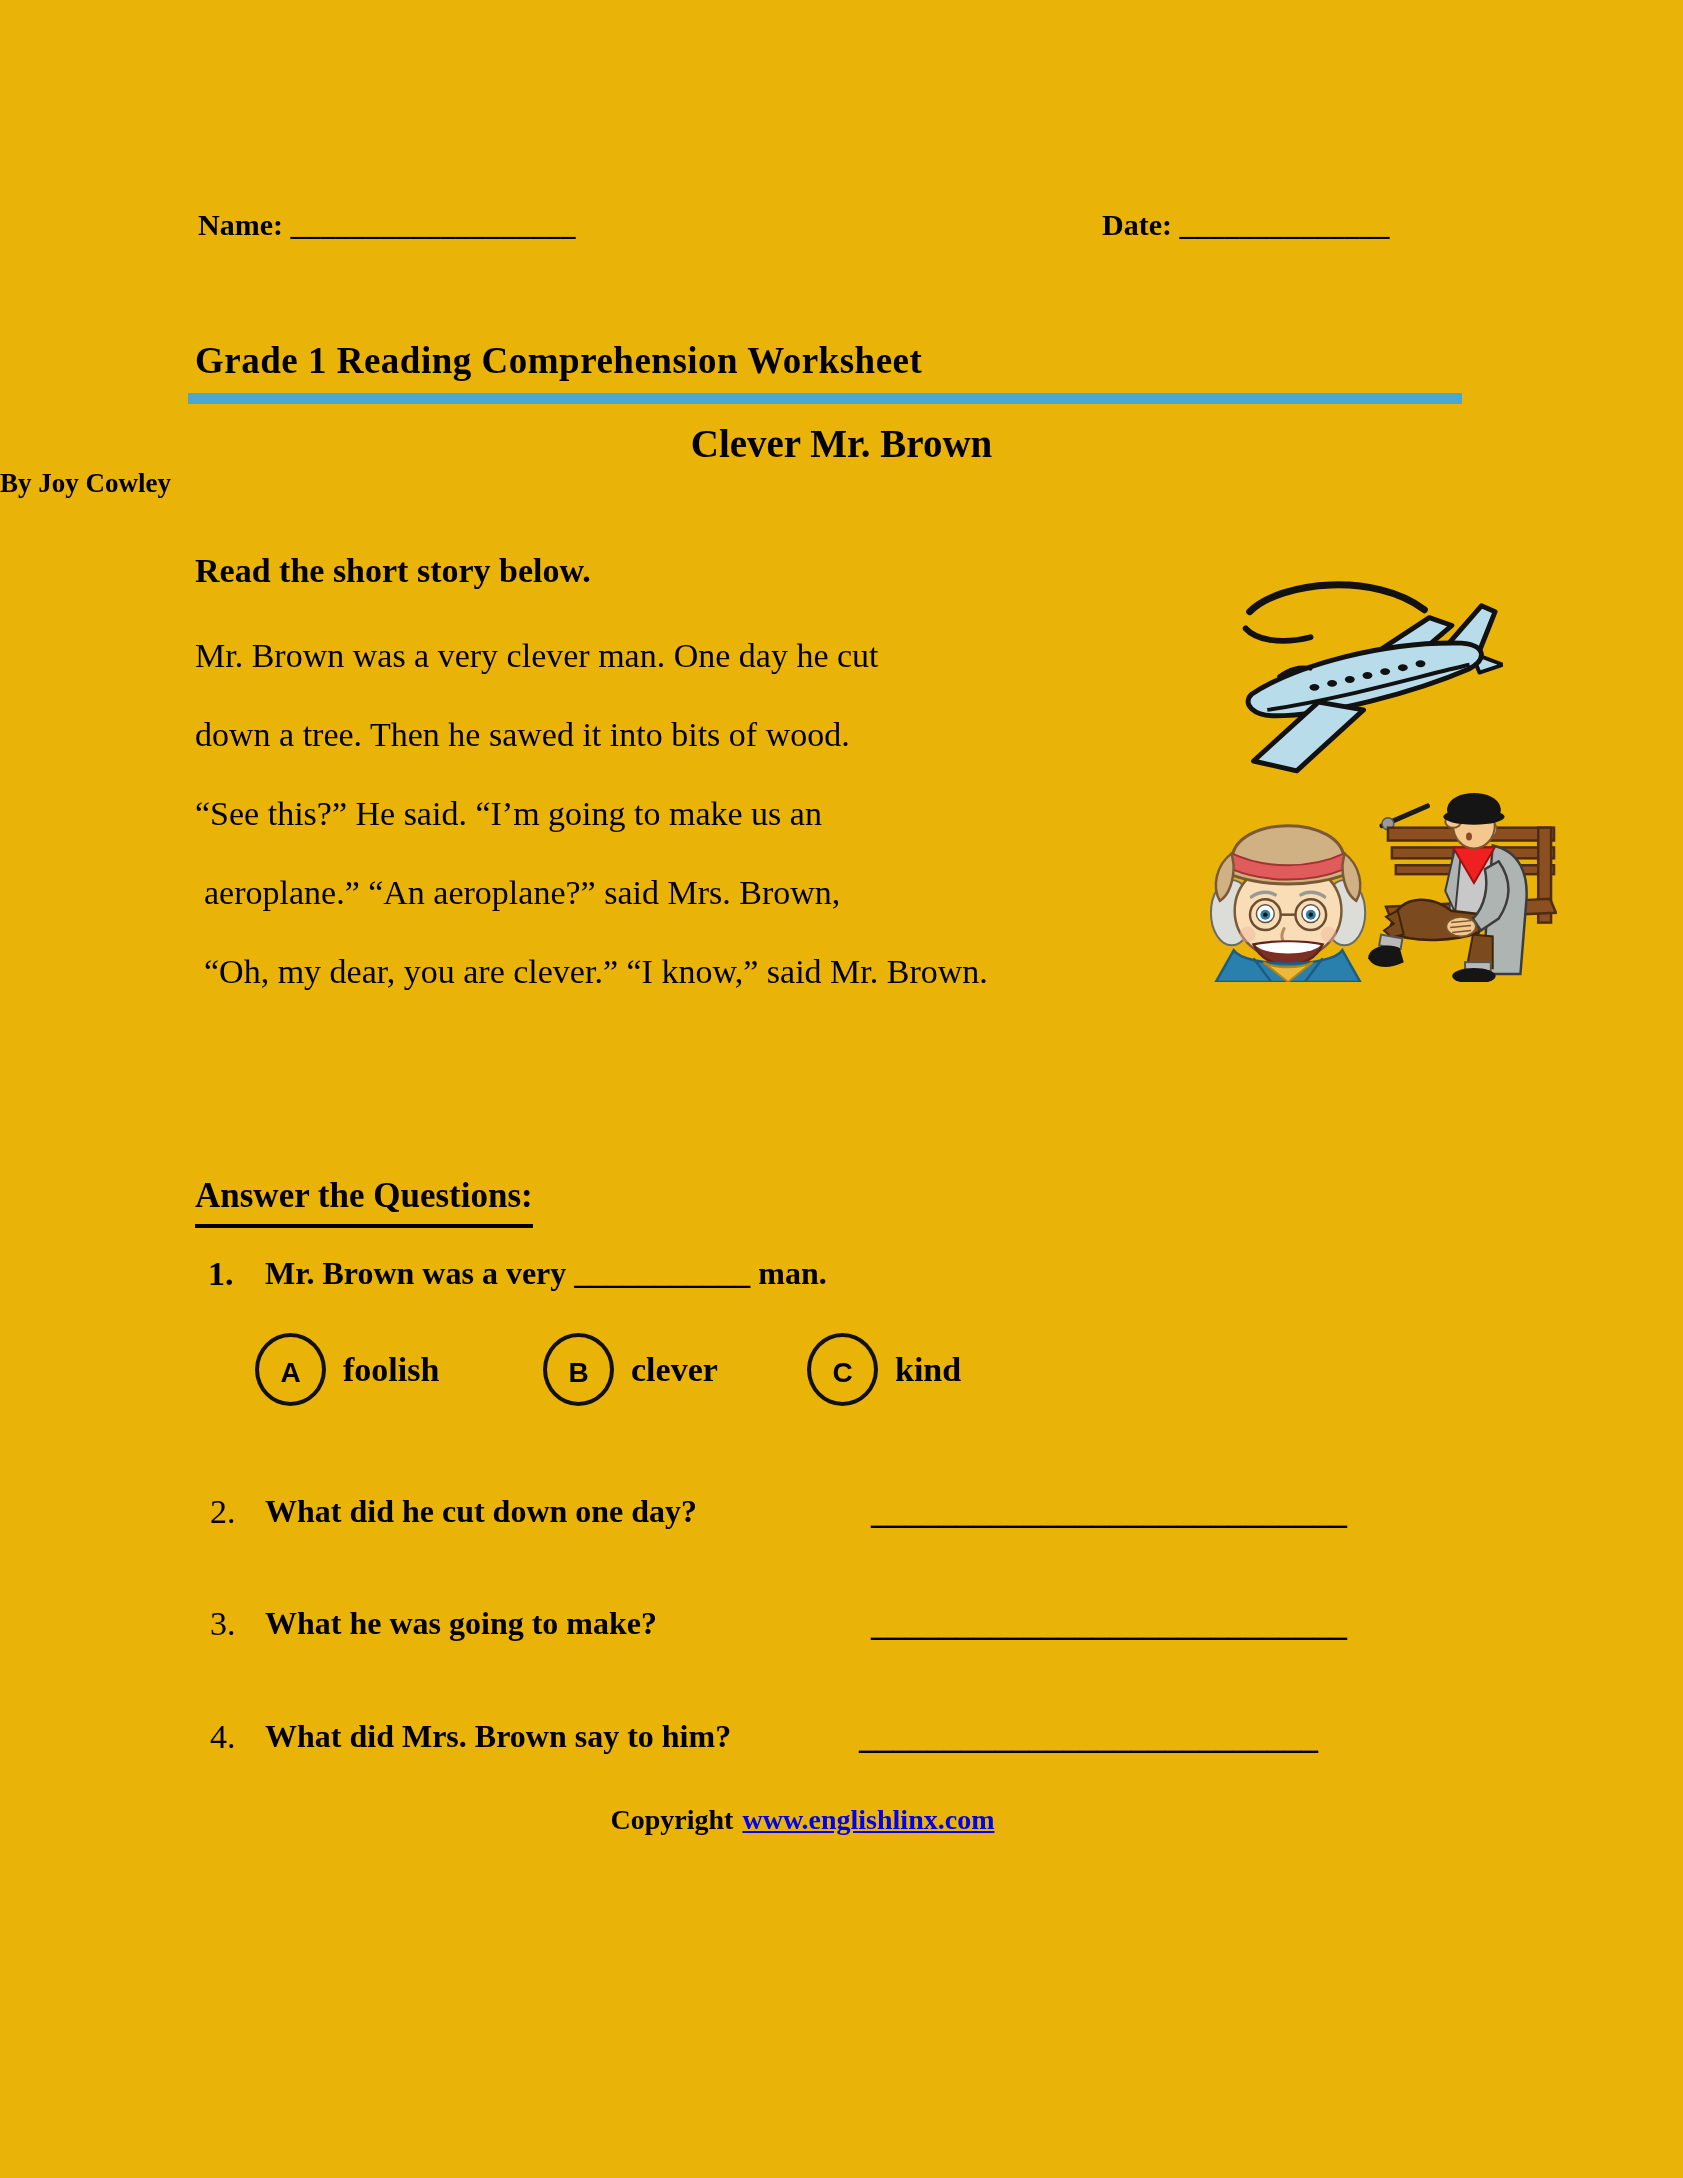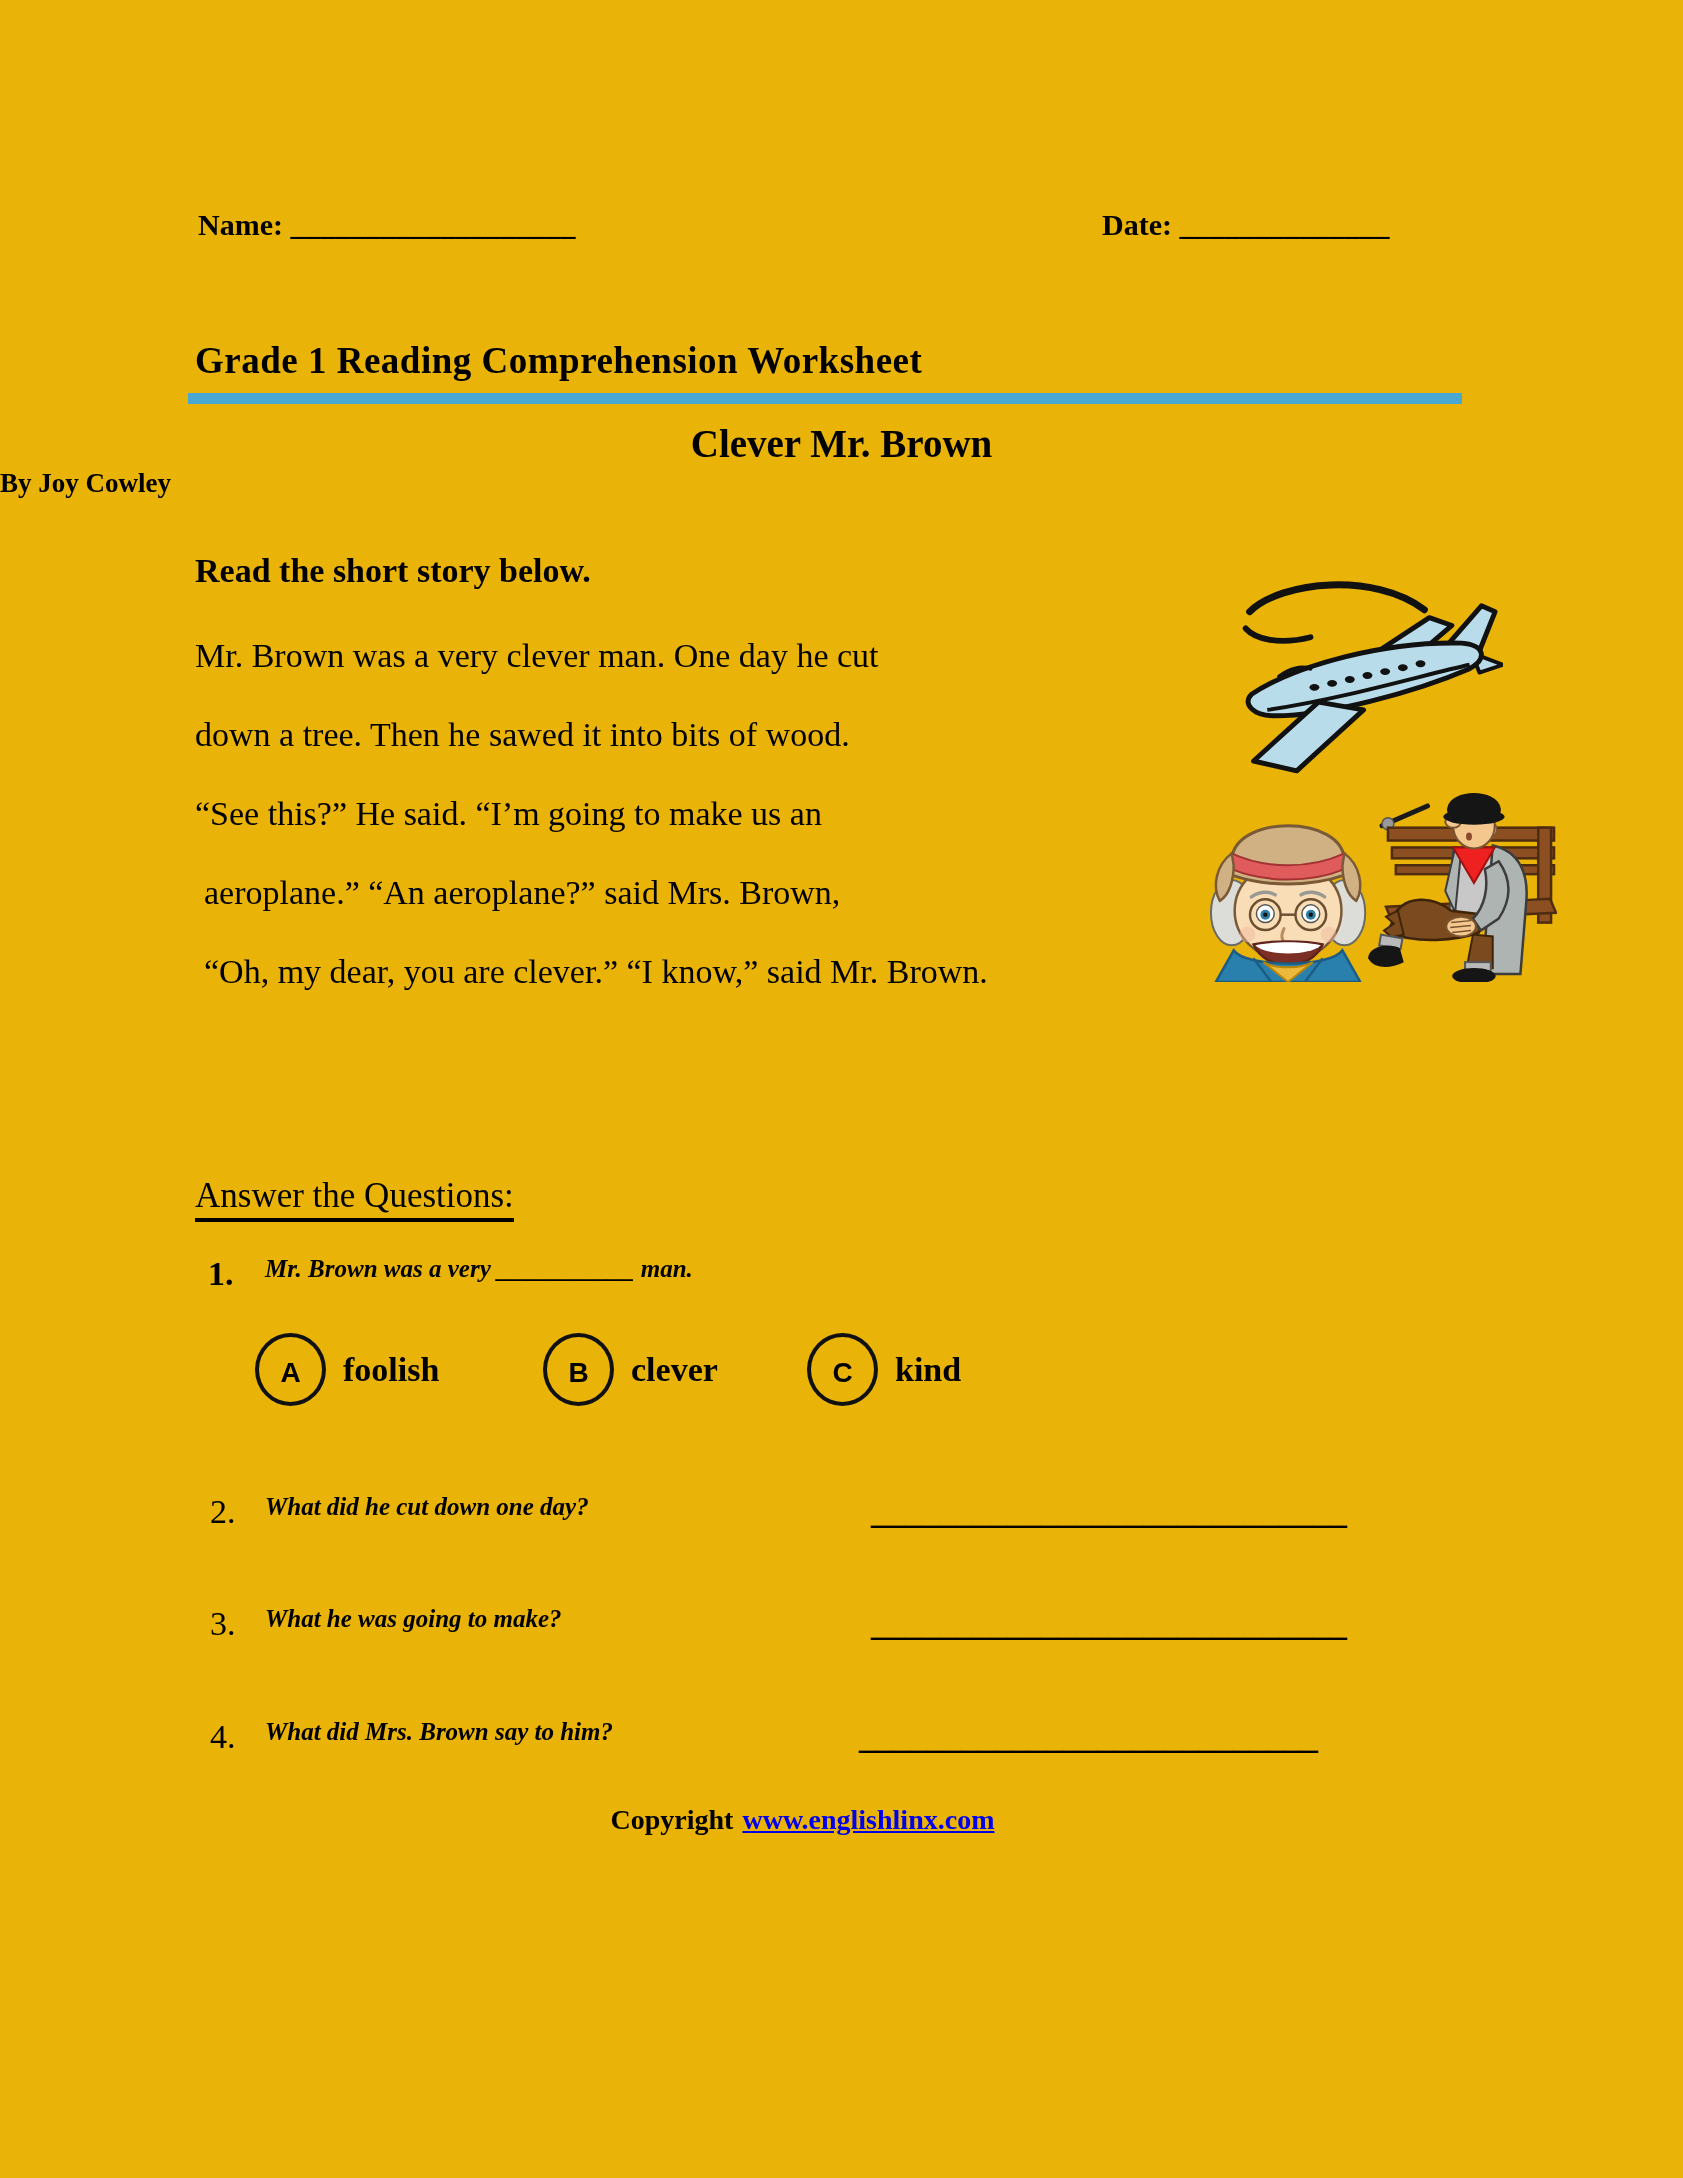--- a/index.html
+++ b/index.html
@@ -11,24 +11,24 @@
   .sz34 { font-size:34px; }
   .heading { font-size:37px; font-weight:bold; letter-spacing:0.5px; }
   .rule { position:absolute; left:188px; top:393px; width:1274px; height:11px; background:#49A7D2; }
   .title { position:absolute; left:0; top:421px; width:1683px; text-align:center;
            font-size:39px; font-weight:bold; }
   .byline { position:absolute; left:0; top:468px; width:1683px; 
             font-size:27px; font-weight:bold; }
   .story { position:absolute; left:195px; top:616px; font-size:34px; font-weight:normal;
            line-height:79px; white-space:nowrap; }
   .story div:nth-child(n+4) { padding-left:9px; }
-  .answer-heading { position:absolute; left:195px; top:1176px; font-size:35px; font-weight:normal;
-                    border-bottom:4px solid #000; padding-bottom:2px; }
+  .answer-heading { position:absolute; left:195px; top:1176px; font-size:35px; font-weight:bold;
+                    border-bottom:4px solid #000; padding-bottom:8px; }
   .qnum { position:absolute; font-size:34px; }
-  .qtext { position:absolute; font-size:25px; font-weight:bold; white-space:nowrap;font-style:italic; }
+  .qtext { position:absolute; font-size:32px; font-weight:bold; white-space:nowrap; }
   .qblank { position:absolute; font-size:34px; font-weight:bold; letter-spacing:0px; }
   .option { position:absolute; top:1333px; display:flex; align-items:center; gap:17px; }
   .bubble { width:71px; height:73px; border:4.5px solid #111; border-radius:50%;
             display:flex; align-items:center; justify-content:center;
             font-family:"Liberation Sans", sans-serif; font-weight:bold; font-size:28px;
             box-sizing:border-box; padding-top:6px; }
   .opt-label { font-size:34px; font-weight:bold; }
   .copyright { position:absolute; left:0; top:1804px; width:1605px; text-align:center;
                font-size:28px; font-weight:bold; }
   .copyright .pre { margin-right:9px; }

